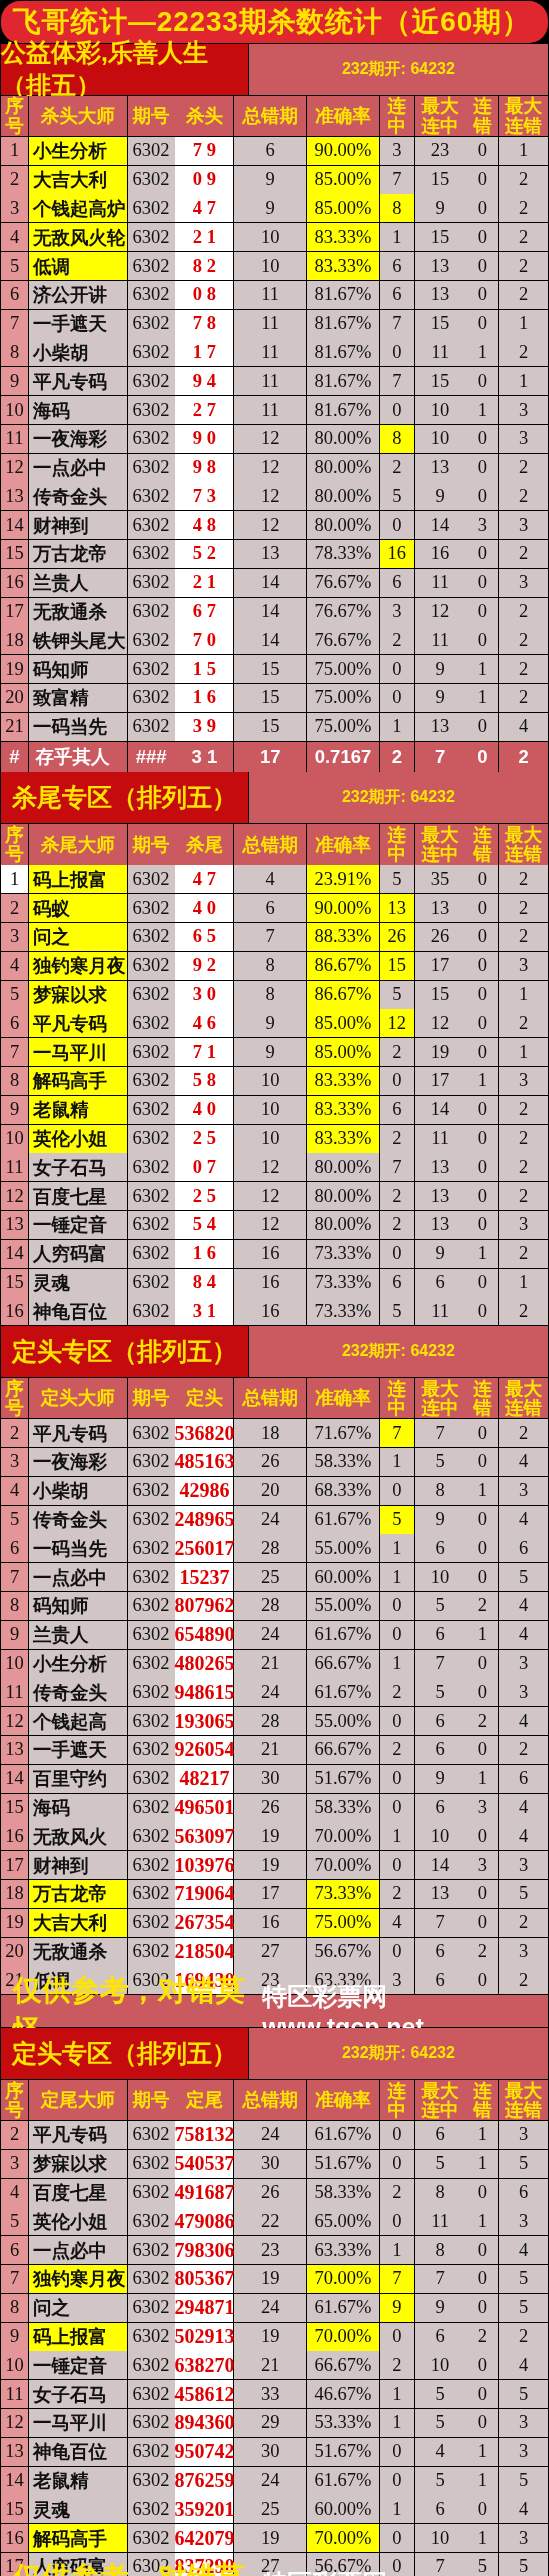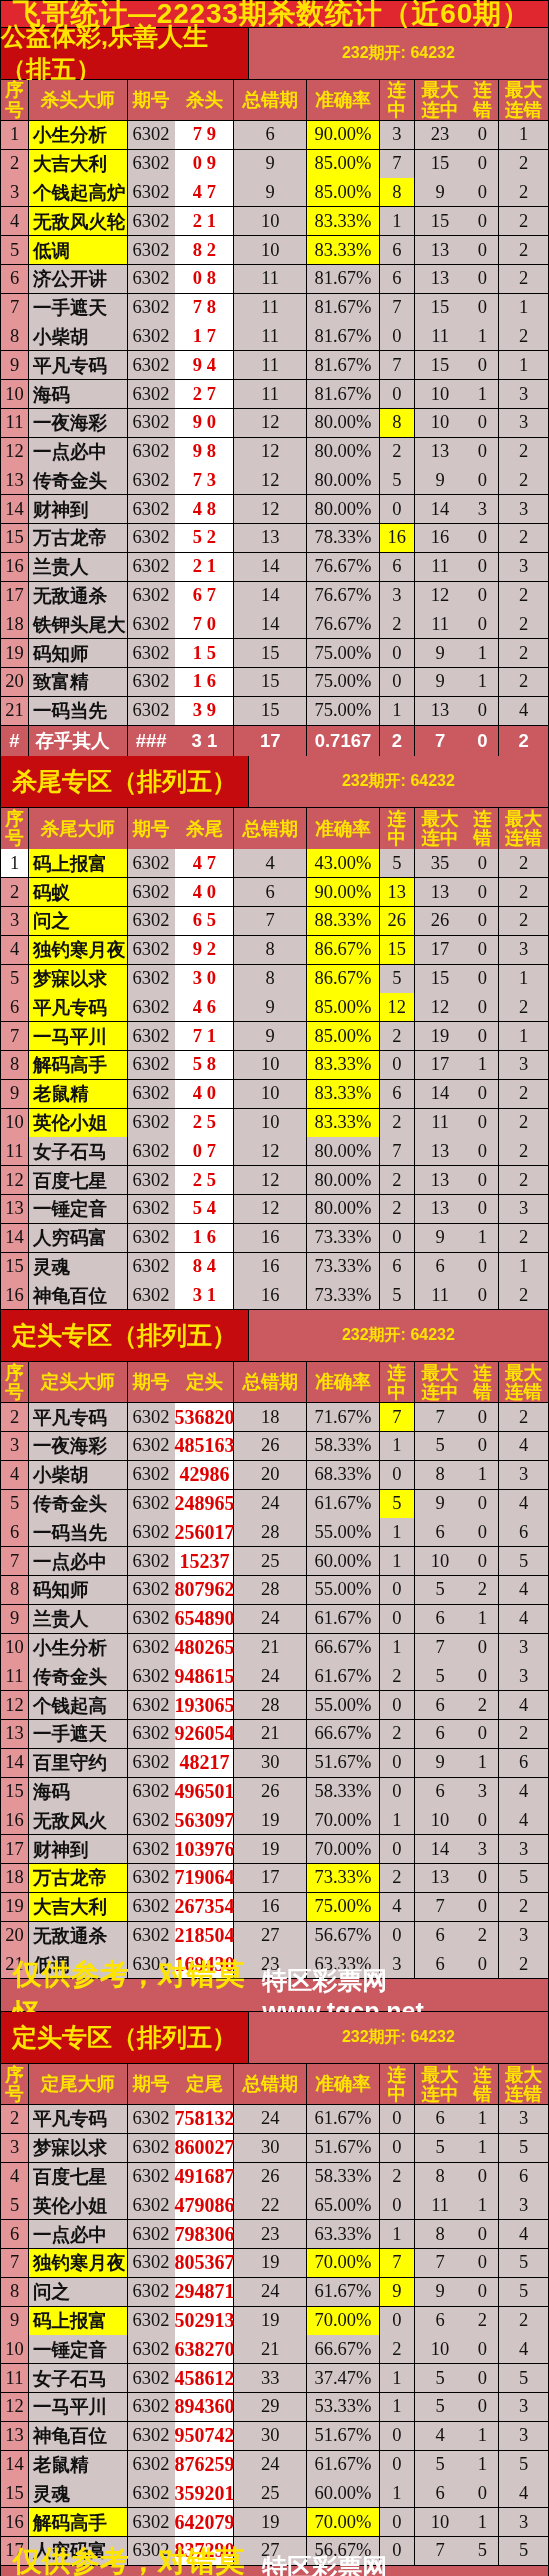--- a/index.html
+++ b/index.html
@@ -2,22 +2,22 @@
 <html style="--banner: #e0262e; --darkred: #c50b0e; --rose: #ca5960; --seq: #e39597; --cell: #d2c5c6; --hl: #ffff00; --digitred: #e00000; --txyellow: #ffe400;font-size:13.5px"><head>
 <meta charset="utf-8">
 <style>
   :root{
     --banner:#e0262e; --darkred:#c50b0e; --rose:#ca5960; --seq:#e39597;
     --cell:#d2c5c6; --hl:#ffff00; --digitred:#e00000; --txyellow:#ffe400;
   }
   *{box-sizing:border-box;}
   body{margin:0;background:#ffffff;font-family:"Liberation Sans", sans-serif;}
   .page{width:549px;background:#000;border:0.8px solid #000;display:flex;flex-direction:column;gap:0.8px;}
-  .title-bar{height:26px;background:var(--banner);color:var(--txyellow);
-    display:flex;align-items:center;padding-left:11.8px;font-size:28px;font-weight:bold;letter-spacing:0.8px;}
+  .title-bar{height:42px;background:var(--banner);color:var(--txyellow);
+    display:flex;align-items:center;padding-left:11.8px;font-size:28px;font-weight:bold;letter-spacing:0.8px;border-radius:19px;}
   .section-bar{display:flex;gap:0.8px;height:51px;}
   .bar-left{width:247px;background:var(--darkred);color:var(--txyellow);display:flex;align-items:center;
     justify-content:center;font-size:25px;font-weight:bold;}
   .bar-right{flex:1;background:var(--rose);color:var(--txyellow);display:flex;align-items:center;
     justify-content:center;font-size:16px;font-weight:bold;}
   .grid{display:grid;grid-template-columns:27px 98px 47px 58px 72px 72px 34px 51px 32px 1fr;gap:0.8px;background:#000;}
   .head{min-height:40px;}
   .hcell{background:var(--rose);color:var(--txyellow);font-weight:bold;font-size:18.5px;line-height:1.05;
     display:flex;align-items:center;justify-content:center;text-align:center;padding:0.8px 0;}
   .row{height:28px;}
@@ -340,21 +340,21 @@
         <div class="hcell">最大连中</div>
         <div class="hcell">连错</div>
         <div class="hcell">最大连错</div>
       </div>
       <div class="grid row">
         <div class="seq wht">1</div>
         <div class="name hl">码上报富</div>
         <div class="val">6302</div>
         <div class="kill">4 7</div>
         <div class="val">4</div>
-        <div class="val hl">43.00%</div>
+        <div class="val hl">23.91%</div>
         <div class="val">5</div>
         <div class="val">35</div>
         <div class="val">0</div>
         <div class="val">2</div>
       </div>
       <div class="grid row">
         <div class="seq">2</div>
         <div class="name hl">码蚁</div>
         <div class="val">6302</div>
         <div class="kill">4 0</div>
@@ -818,21 +818,21 @@
         <div class="val">61.67%</div>
         <div class="val">0</div>
         <div class="val">6</div>
         <div class="val">1</div>
         <div class="val">3</div>
       </div>
       <div class="grid row">
         <div class="seq">3</div>
         <div class="name">梦寐以求</div>
         <div class="val">6302</div>
-        <div class="kill small">860027</div>
+        <div class="kill small">540537</div>
         <div class="val">30</div>
         <div class="val">51.67%</div>
         <div class="val">0</div>
         <div class="val">5</div>
         <div class="val">1</div>
         <div class="val">5</div>
       </div>
       <div class="grid row">
         <div class="seq">4</div>
         <div class="name">百度七星</div>
@@ -916,21 +916,21 @@
         <div class="val">10</div>
         <div class="val">0</div>
         <div class="val">4</div>
       </div>
       <div class="grid row">
         <div class="seq">11</div>
         <div class="name">女子石马</div>
         <div class="val">6302</div>
         <div class="kill small">458612</div>
         <div class="val">33</div>
-        <div class="val">37.47%</div>
+        <div class="val">46.67%</div>
         <div class="val">1</div>
         <div class="val">5</div>
         <div class="val">0</div>
         <div class="val">5</div>
       </div>
       <div class="grid row">
         <div class="seq">12</div>
         <div class="name">一马平川</div>
         <div class="val">6302</div>
         <div class="kill small">894360</div>

